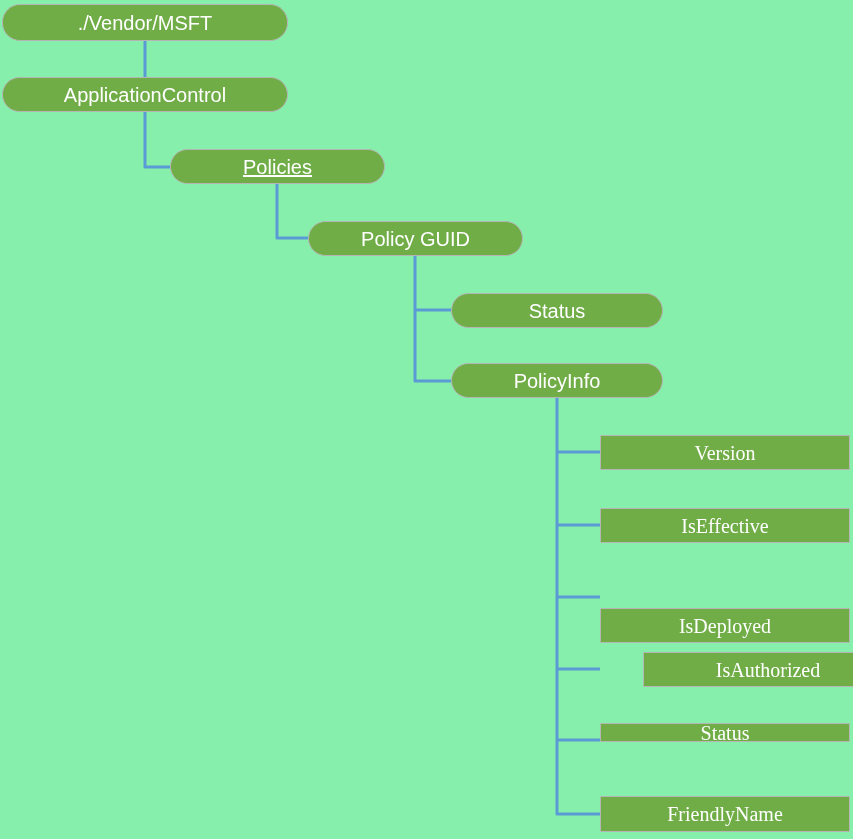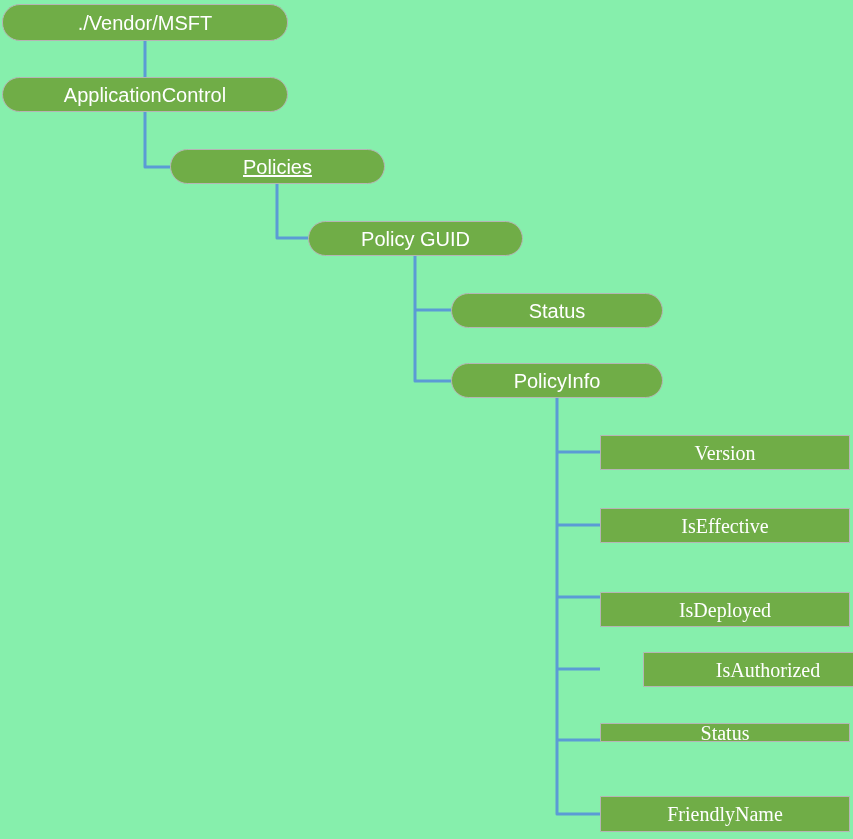--- a/index.html
+++ b/index.html
@@ -66,17 +66,17 @@
     </svg>
 
 <div class="node pill" style="left: 2px; top: 4px; width: 286px; height: 37px;">./Vendor/MSFT</div>
     <div class="node pill" style="left: 2px; top: 77px; width: 286px; height: 35px;">ApplicationControl</div>
     <div class="node pill" style="left: 170px; top: 149px; width: 215px; height: 35px; text-decoration: underline;">Policies</div>
     <div class="node pill italic" style="left: 308px; top: 221px; width: 215px; height: 35px;">Policy GUID</div>
     <div class="node pill" style="left: 451px; top: 293px; width: 212px; height: 35px;">Status</div>
     <div class="node pill" style="left: 451px; top: 363px; width: 212px; height: 35px;">PolicyInfo</div>
     <div class="node rect" style="left: 600px; top: 435px; width: 250px; height: 35px;">Version</div>
     <div class="node rect" style="left: 600px; top: 508px; width: 250px; height: 35px;">IsEffective</div>
-    <div class="node rect" style="left: 600px; top: 592px; width: 250px; height: 35px;">IsDeployed</div>
+    <div class="node rect" style="left: 600px; top: 608px; width: 250px; height: 35px;">IsDeployed</div>
     <div class="node rect" style="left: 600px; top: 652px; width: 250px; height: 35px; margin-left: 43px;">IsAuthorized</div>
     <div class="node rect" style="left: 600px; top: 723px; width: 250px; height: 19px;">Status</div>
     <div class="node rect" style="left: 600px; top: 796px; width: 250px; height: 36px;">FriendlyName</div>
   </div>
 
 </body></html>

